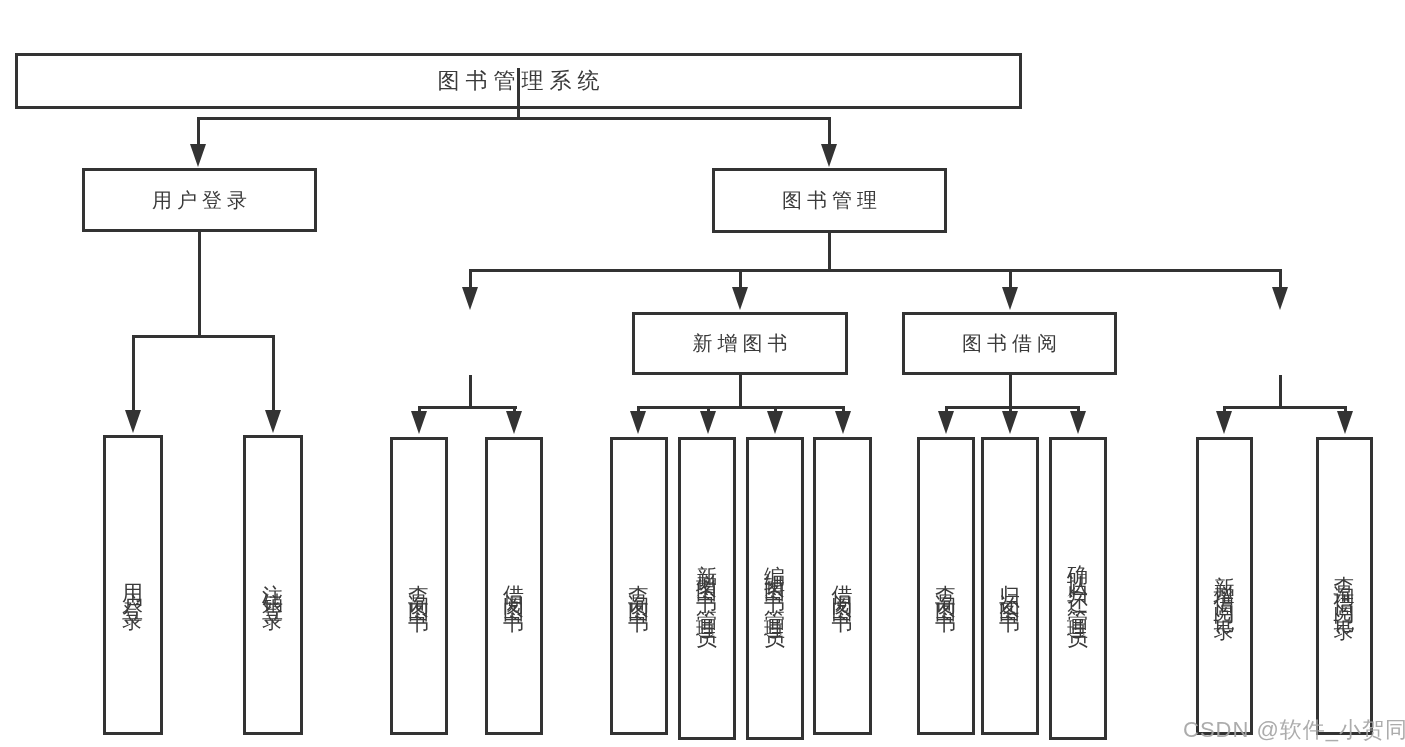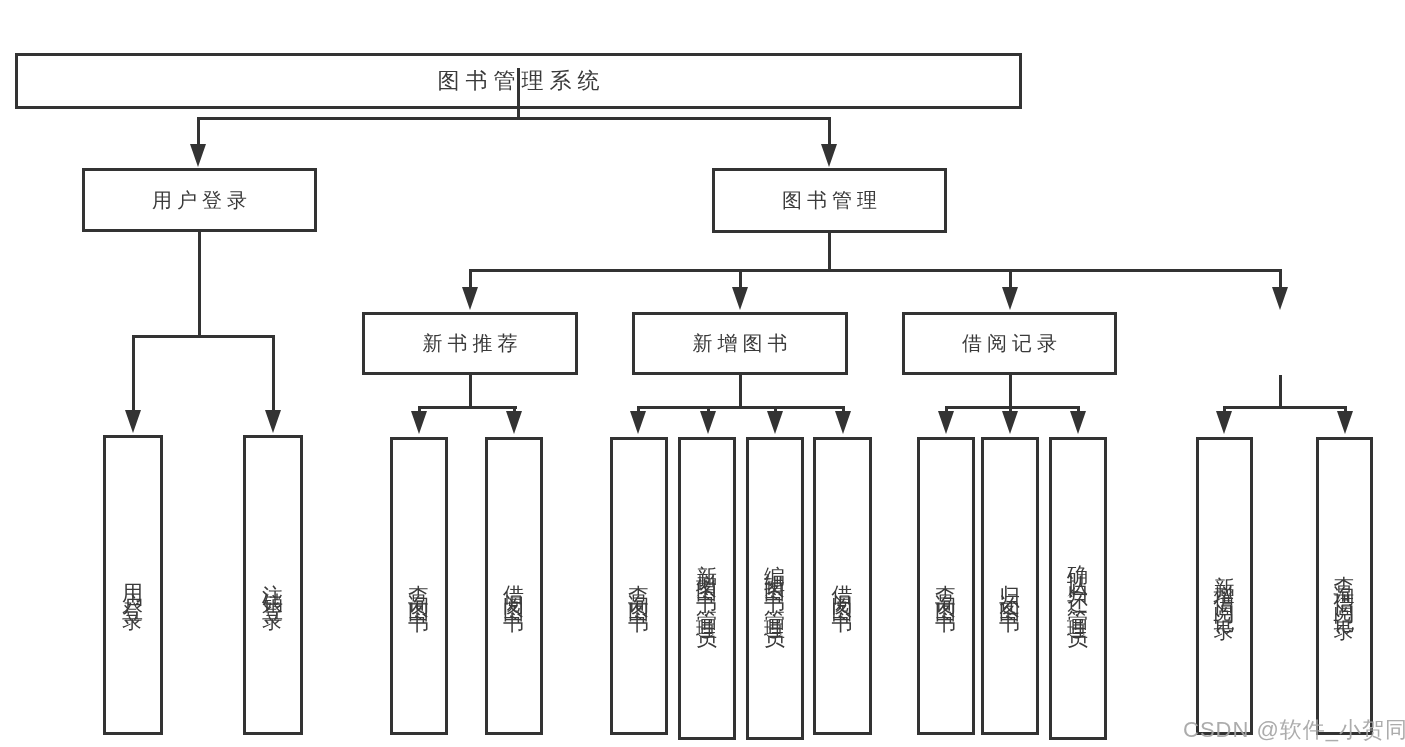--- a/index.html
+++ b/index.html
@@ -71,28 +71,25 @@
   <div class="hl" style="left:469px;top:269px;width:813px;"></div>
   <div class="v" style="left:469px;top:269px;height:20px;"></div>
   <div class="ar" style="left:462px;top:287px;"></div>
   <div class="v" style="left:739px;top:269px;height:20px;"></div>
   <div class="ar" style="left:732px;top:287px;"></div>
   <div class="v" style="left:1009px;top:269px;height:20px;"></div>
   <div class="ar" style="left:1002px;top:287px;"></div>
   <div class="v" style="left:1279px;top:269px;height:20px;"></div>
   <div class="ar" style="left:1272px;top:287px;"></div>
 
-  <div class="hbox" style="left:362px;top:312px;width:216px;height:63px;">
-    <span>新书推荐</span>
-  </div>
   <div class="hbox" style="left:632px;top:312px;width:216px;height:63px;">
     <span>新增图书</span>
   </div>
   <div class="hbox" style="left:902px;top:312px;width:215px;height:63px;">
-    <span>借阅记录</span>
+    <span>图书借阅</span>
   </div>
 
   <div class="v" style="left:469px;top:375px;height:33px;"></div>
   <div class="hl" style="left:418px;top:406px;width:99px;"></div>
   <div class="v" style="left:418px;top:406px;height:10px;"></div>
   <div class="ar" style="left:411px;top:411px;"></div>
   <div class="v" style="left:513px;top:406px;height:10px;"></div>
   <div class="ar" style="left:506px;top:411px;"></div>
 
   <div class="vbox" style="left:390px;top:437px;width:58px;height:298px;">

